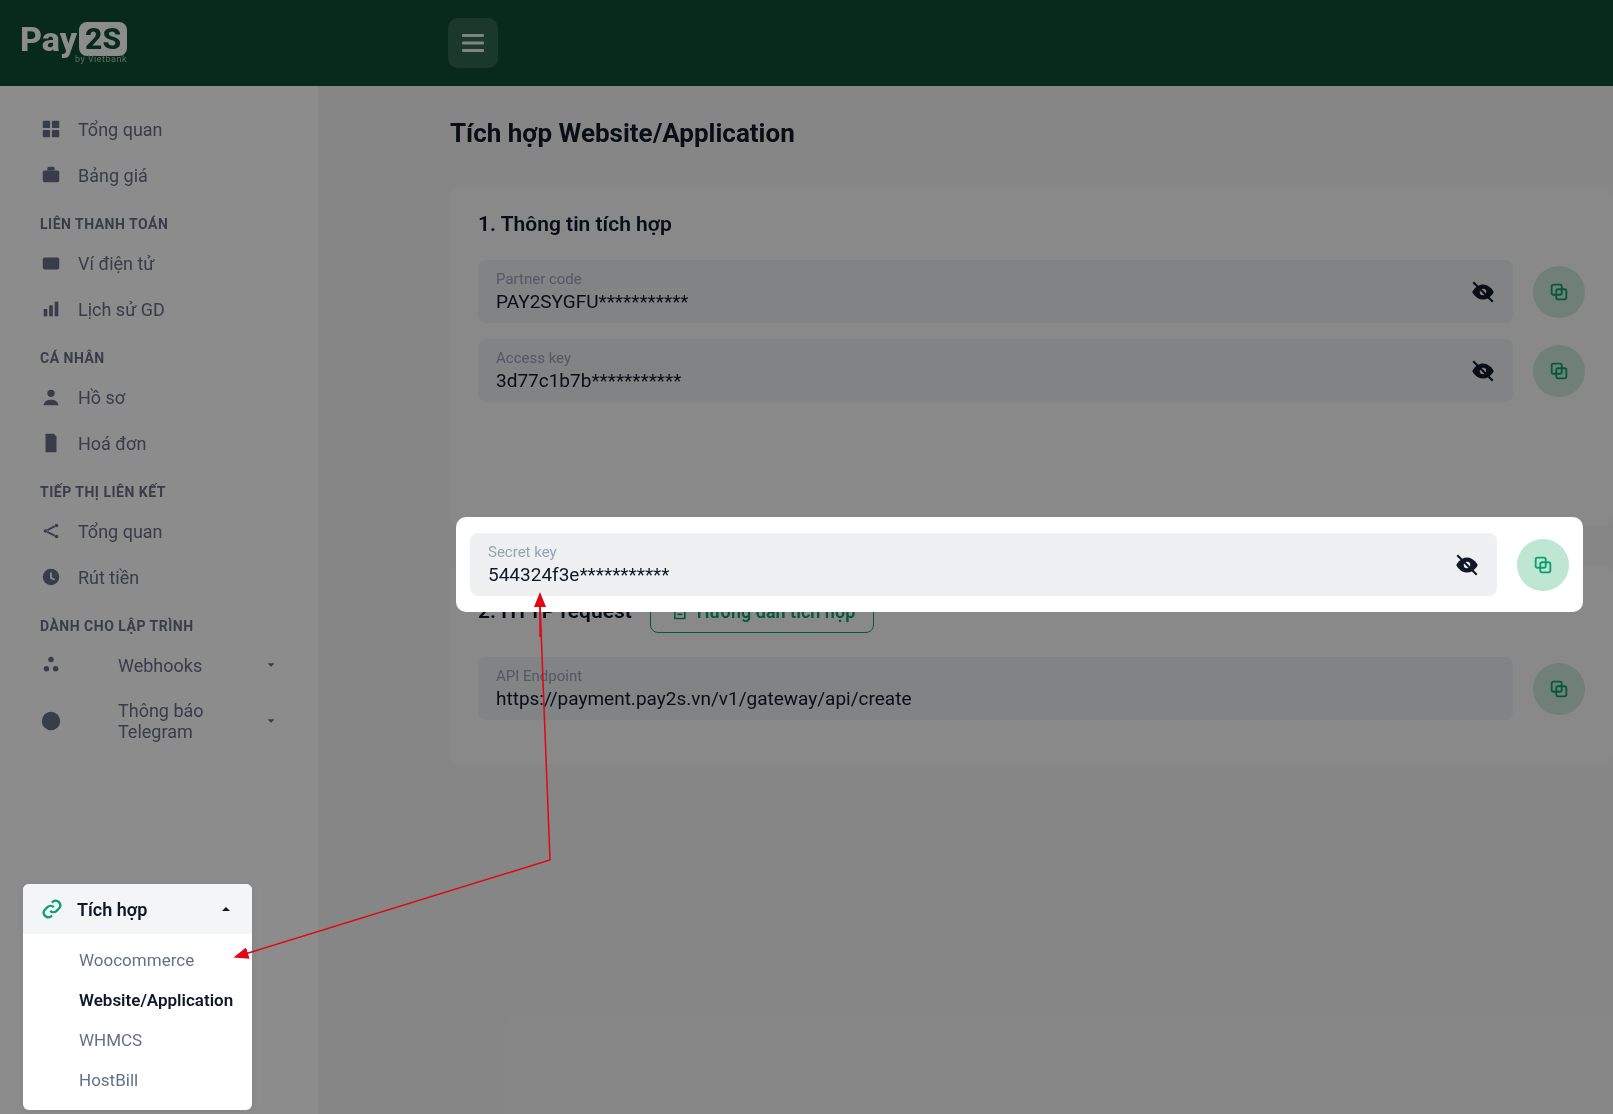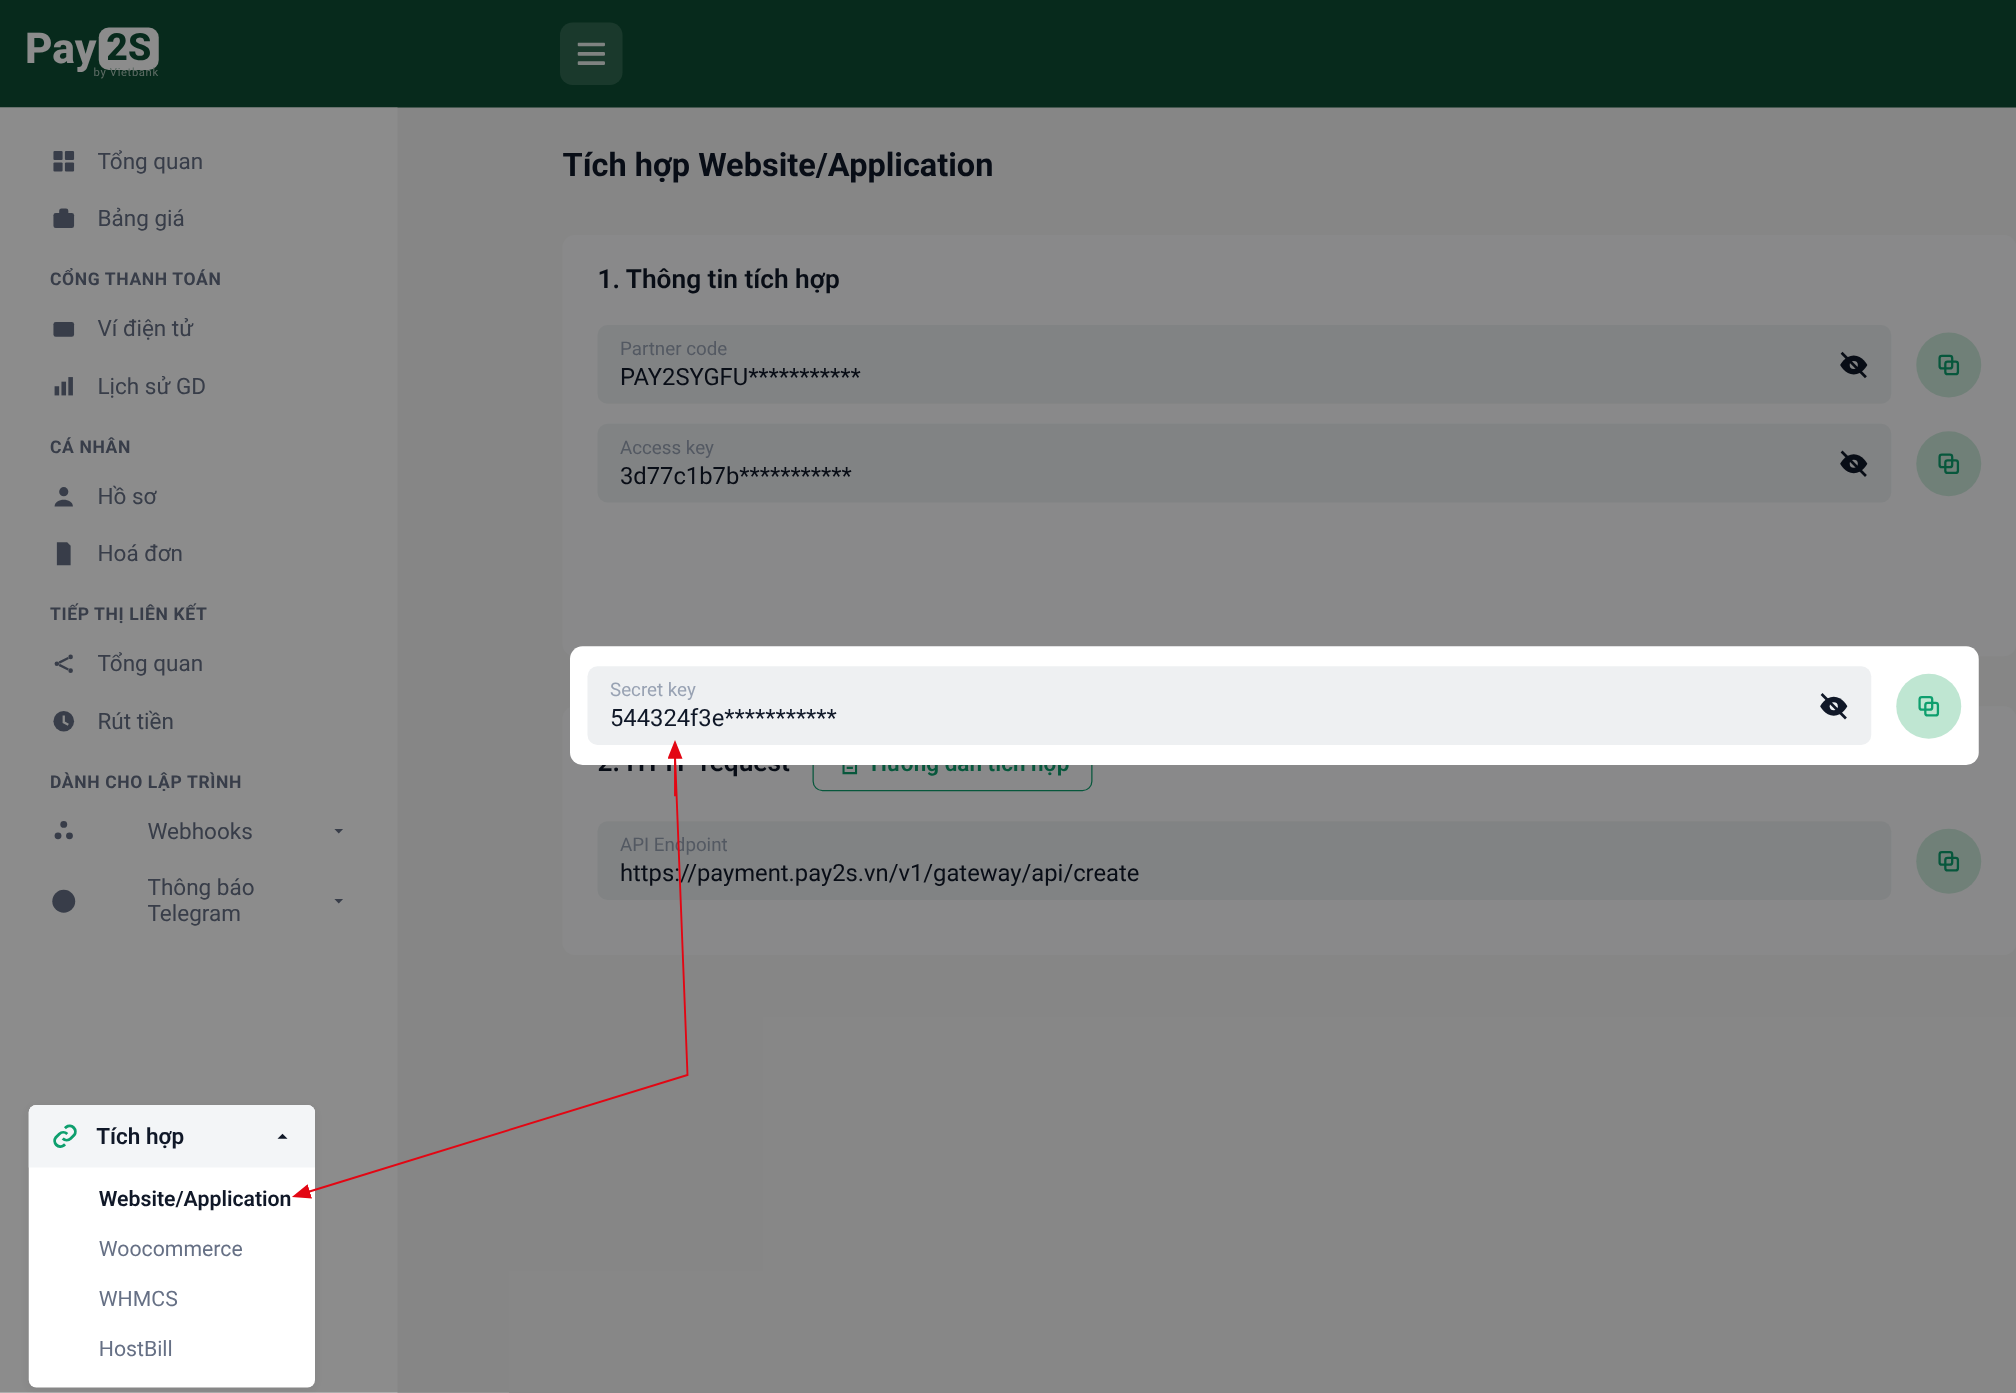--- a/index.html
+++ b/index.html
@@ -319,21 +319,21 @@
     <span>Tổng quan</span>
   </div>
   <div class="nav-item">
     <svg class="icon" viewBox="0 0 24 24">
         <rect x="3" y="7" width="18" height="13" rx="2"></rect>
         <path d="M8 7V5a2 2 0 012-2h4a2 2 0 012 2v2"></path>
       </svg>
     <span>Bảng giá</span>
   </div>
 
-  <div class="nav-section-title">CỔNG THANH TOÁN</div>
+  <div class="nav-section-title">LIÊN THANH TOÁN</div>
   <div class="nav-item">
     <svg class="icon" viewBox="0 0 24 24">
         <rect x="3" y="6" width="18" height="13" rx="2"></rect>
         <circle cx="17" cy="13" r="1.5"></circle>
       </svg>
     <span>Ví điện tử</span>
   </div>
   <div class="nav-item">
     <svg class="icon" viewBox="0 0 24 24">
         <rect x="4" y="12" width="4" height="8"></rect>
@@ -506,22 +506,22 @@
   <div class="hl-nav-item">
     <svg class="icon" viewBox="0 0 24 24">
         <path d="M10 14a5 5 0 007 0l3-3a5 5 0 00-7-7l-1 1M14 10a5 5 0 00-7 0l-3 3a5 5 0 007 7l1-1" stroke="#0e9f6e" stroke-width="2.5" fill="none"></path>
       </svg>
     <span>Tích hợp</span>
     <svg class="hl-chevron" viewBox="0 0 24 24">
         <path d="M6 15l6-6 6 6"></path>
       </svg>
   </div>
   <div class="hl-sub-items">
+    <div class="hl-sub-item"><span>Woocommerce</span></div>
     <div class="hl-sub-item active"><span>Website/Application</span></div>
-    <div class="hl-sub-item"><span>Woocommerce</span></div>
     <div class="hl-sub-item"><span>WHMCS</span></div>
     <div class="hl-sub-item"><span>HostBill</span></div>
   </div>
 </div>
 
 <svg class="arrows" width="1613" height="1114">
   <defs>
     <marker id="arrowhead" markerWidth="10" markerHeight="8" refX="2" refY="4" orient="auto">
       <polygon points="0 0, 10 4, 0 8" fill="#e30613"></polygon>
     </marker>

